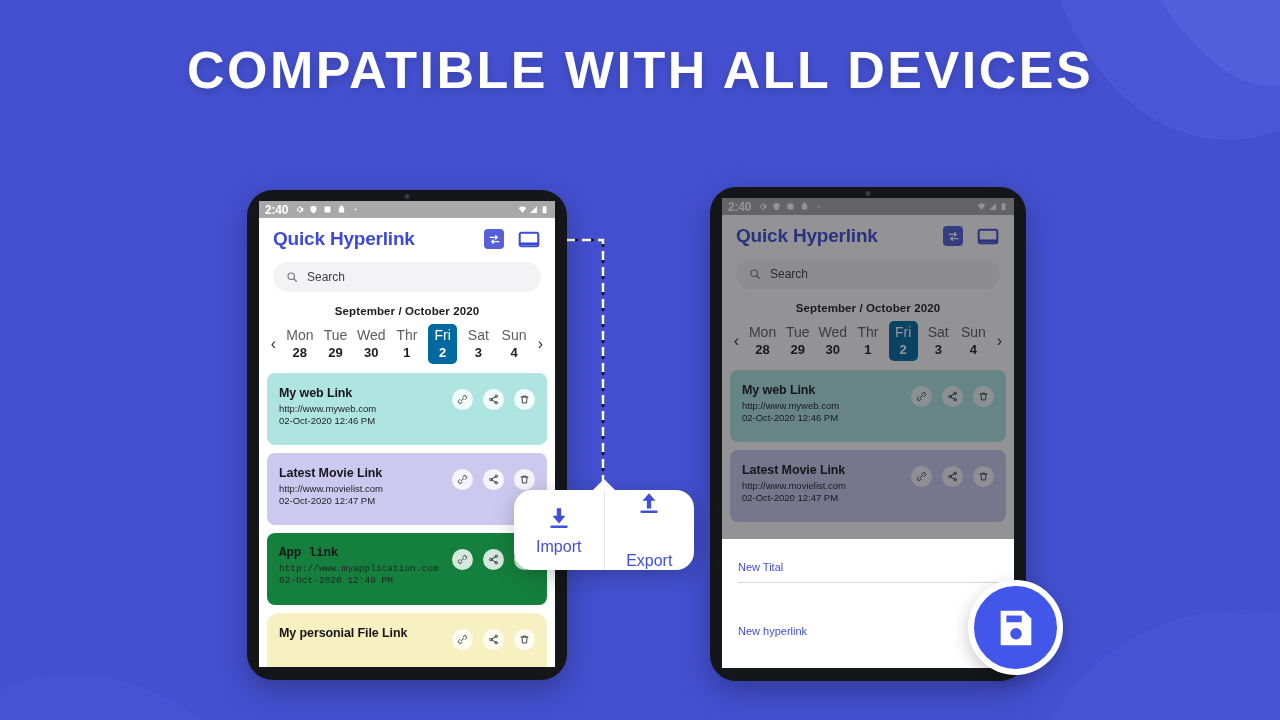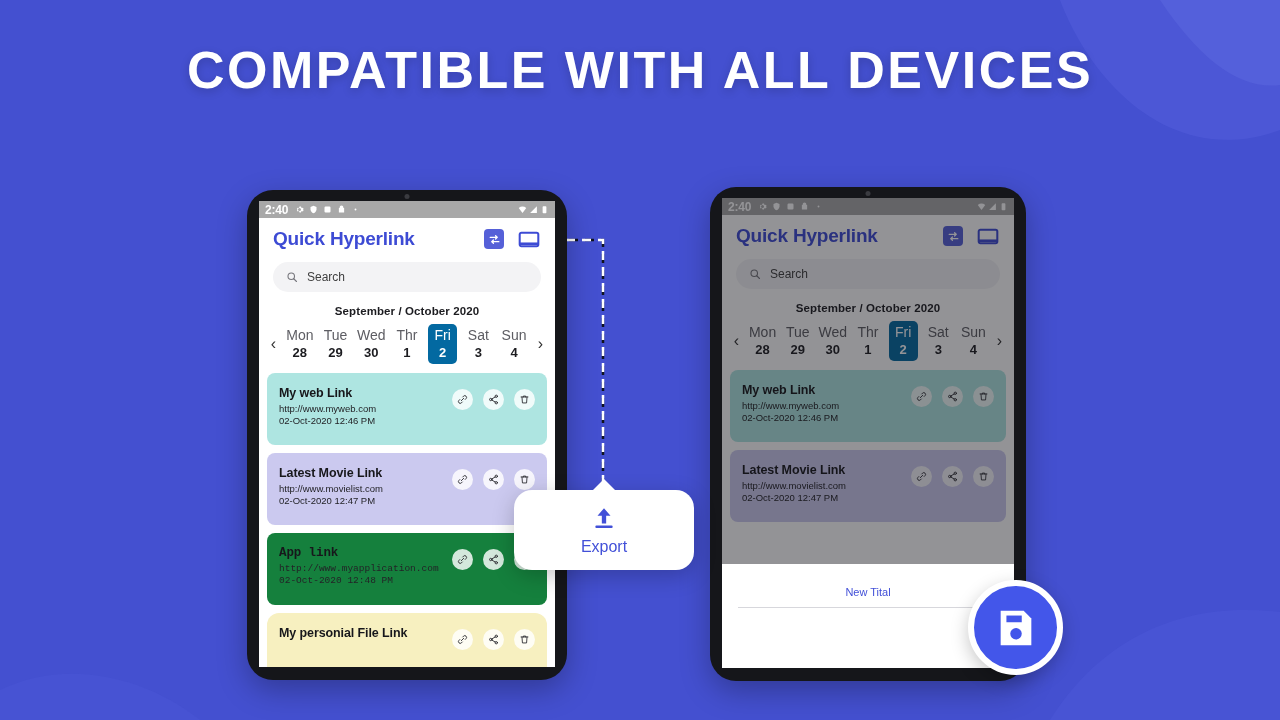--- a/index.html
+++ b/index.html
@@ -160,21 +160,20 @@
     background: rgba(20,20,26,0.46);
     pointer-events: none;
   }
 
   
   .dialog {
     position: absolute;
     left: 0; right: 0; bottom: 0;
     background: #ffffff;
     padding: 18px 16px 22px 16px;
-    text-align: center;
   }
   .dlg-field { font-size: 11px; color: #4250d8; padding: 4px 0 9px 0; }
   .dlg-line { height: 1px; background: #d7d7dc; margin-bottom: 38px; }
 
   
   .fab {
     position: absolute;
     left: 968px; top: 580px;
     width: 95px; height: 95px;
     border-radius: 50%;
@@ -611,33 +610,41 @@
             </div>
           </div>
         </div>
       </div>
 
     <div class="dim-overlay"></div>
 
     <div class="dialog">
       <div class="dlg-field">New Tital</div>
       <div class="dlg-line"></div>
+      <div class="dlg-field">New hyperlink</div>
     </div>
   </div>
 </div>
 
 <div class="fab">
   <svg width="46" height="46" viewBox="0 0 24 24" fill="#ffffff">
     <path d="M4 3h12l4 4v14H4z"></path>
     <rect x="7" y="5.5" width="8" height="3.5" fill="#4356ea"></rect>
     <circle cx="12" cy="15" r="3" fill="#4356ea"></circle>
   </svg>
 </div>
 
 <div class="popup">
+  <div class="popup-item">
+    <svg width="26" height="26" viewBox="0 0 24 24" fill="#4250d8">
+      <path d="M10 3h4v7h4l-6 7-6-7h4z"></path>
+        <rect x="4" y="19" width="16" height="2.2" rx="1"></rect>
+    </svg>
+    <span class="popup-label">Import</span>
+  </div>
   <div class="popup-item">
     <svg width="26" height="26" viewBox="0 0 24 24" fill="#4250d8">
       <path d="M12 3l6 7h-4v7h-4v-7H6z"></path>
         <rect x="4" y="19" width="16" height="2.2" rx="1"></rect>
     </svg>
     <span class="popup-label">Export</span>
   </div>
 </div>
 
 </body></html>

